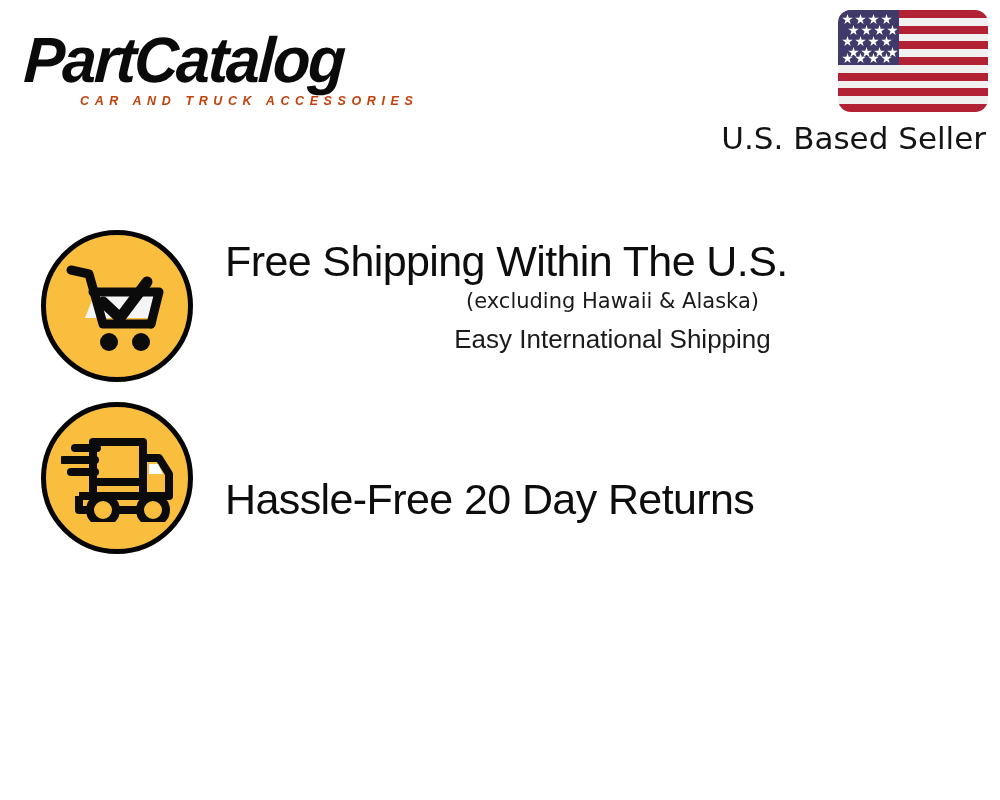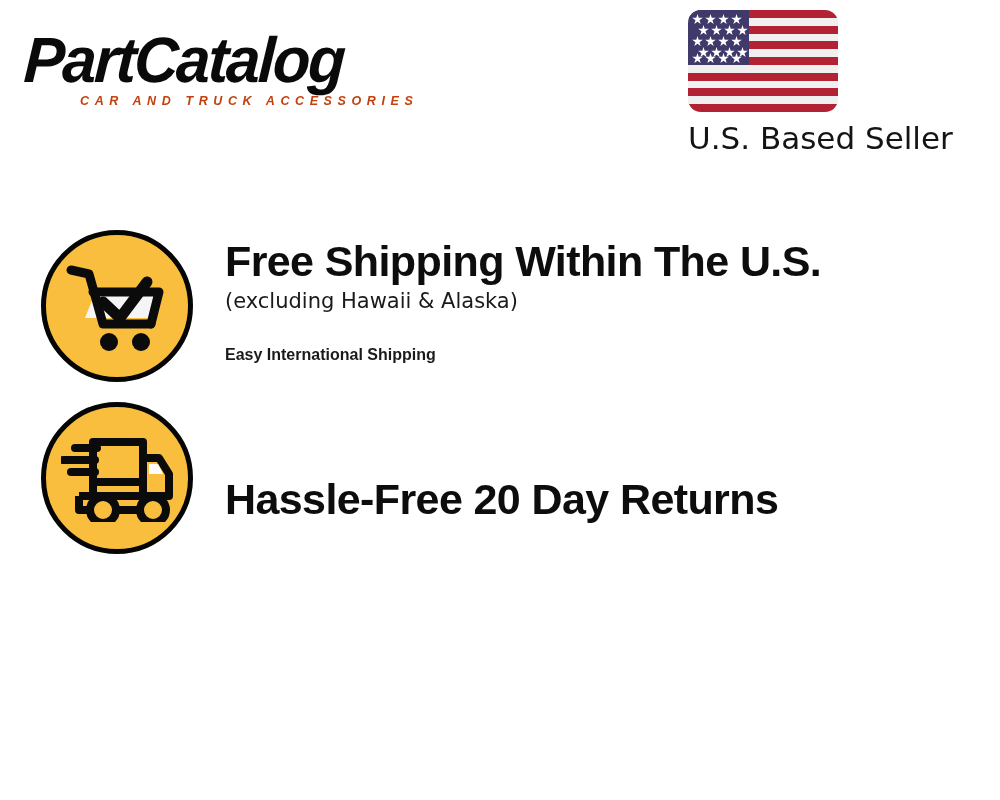--- a/index.html
+++ b/index.html
@@ -59,21 +59,21 @@
     color: #c2410c;
     white-space: nowrap;
   }
 
   
   #seller-badge {
     position: absolute;
     right: 12px;
     top: 10px;
     width: 300px;
-    text-align: left;
+    text-align: right;
   }
   #us-flag {
     display: inline-block;
     width: 150px;
     height: 102px;
     border-radius: 13px;
     overflow: hidden;
     position: relative;
     background: #f0f0f0;
   }
@@ -147,41 +147,42 @@
   .feature-text {
     flex: 1 1 auto;
     padding-left: 32px;
   }
   .feature-text.centered {
     align-self: center;
     padding-top: 0;
   }
   .feature-title {
     font-family: "Liberation Sans Narrow", "Liberation Sans", "DejaVu Sans", sans-serif;
-    font-weight: 700;
+    font-weight: 400;
     font-size: 43px;
     line-height: 50px;
     letter-spacing: -0.6px;
     color: #0d0d0d;
     white-space: nowrap;
   }
   .feature-sub {
     font-family: "DejaVu Sans", "Liberation Sans", sans-serif;
     font-weight: 400;
     font-size: 21px;
     line-height: 30px;
     color: #1a1a1a;
     white-space: nowrap;
+    text-align: center;
   }
   .feature-sub.bold {
     font-family: "Liberation Sans", "DejaVu Sans", sans-serif;
-    font-weight: 700;
-    font-size: 16px;
+    font-weight: 400;
+    font-size: 26px;
     line-height: 30px;
-    margin-top: 24px;
+    margin-top: 8px;
   }
   .row-1 .feature-text { padding-top: 6px; }
   .row-2 { margin-top: 0; }
   .row-2 .feature-text { padding-top: 42px; }
   .row-3 .feature-text { padding-top: 42px; }
 </style>
 </head>
 <body>
 
 <div id="header">

